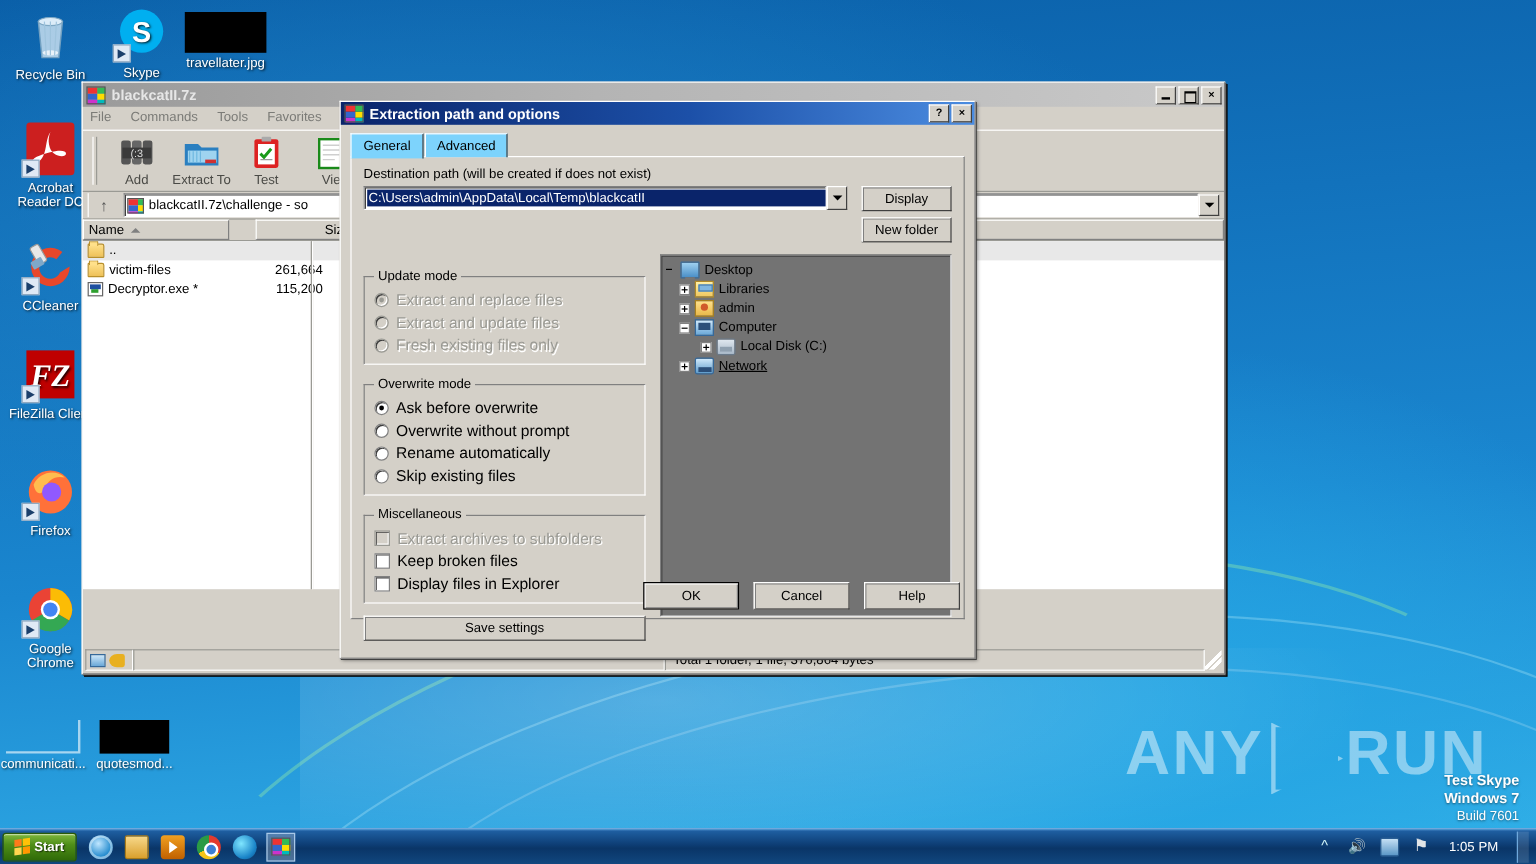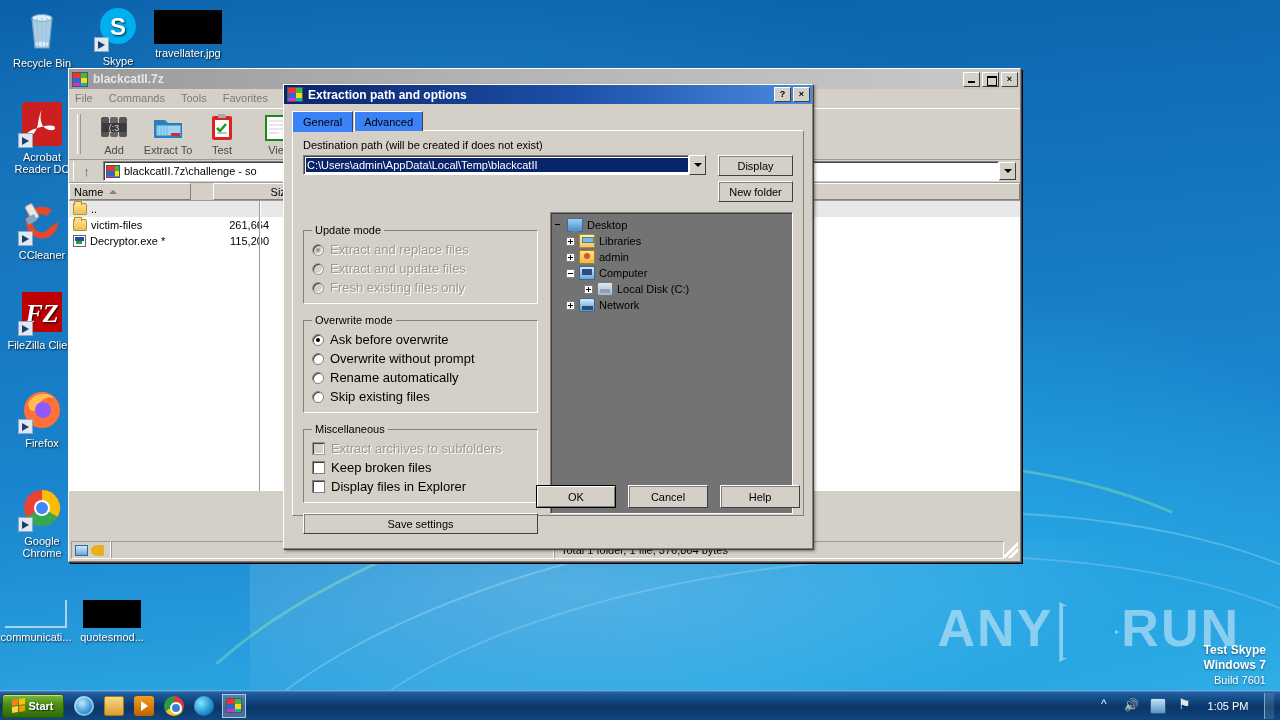--- a/index.html
+++ b/index.html
@@ -283,21 +283,21 @@
     box-shadow: 1px 1px 0 #404040, 2px 2px 3px rgba(0,0,0,0.45);
   }
   #dialog .titlebar { height: 19px; }
   .dlg-body { padding: 6px 8px 0 8px; position: relative; }
 
   .tabstrip { display: flex; align-items: flex-end; height: 21px; position: relative; z-index: 2; }
   .tab {
     height: 20px; padding: 0 9px;
     font-size: 11px;
     display: flex; align-items: center;
-    background: #3b82f6;
+    background: #7dd3fc;
     border-top: 1px solid #fff; border-left: 1px solid #fff;
     border-right: 1px solid #404040;
     margin-right: 1px;
   }
   .tab.sel { height: 21px; padding: 0 10px; font-weight: normal; margin-bottom: -1px; }
   .tabpage {
     border-top: 1px solid #fff; border-left: 1px solid #fff;
     border-right: 1px solid #808080; border-bottom: 1px solid #808080;
     height: 386px;
     margin-top: -1px;
@@ -868,21 +868,21 @@
               <div class="tnode" style="padding-left:12px;">
                 <span class="expander"></span>
                 <span class="tico ico-comp"></span>
                 <span>Computer</span>
               </div>
               <div class="tnode" style="padding-left:30px;">
                 <span class="expander plus"></span>
                 <span class="tico ico-disk"></span>
                 <span>Local Disk (C:)</span>
               </div>
-              <div class="tnode" style="padding-left:12px;">
+              <div class="tnode" style="padding-left:12px;text-decoration:underline;">
                 <span class="expander plus"></span>
                 <span class="tico ico-net"></span>
                 <span>Network</span>
               </div>
             </div>
           </div>
         </div>
       </div>
 
       <div class="dlg-footer">

